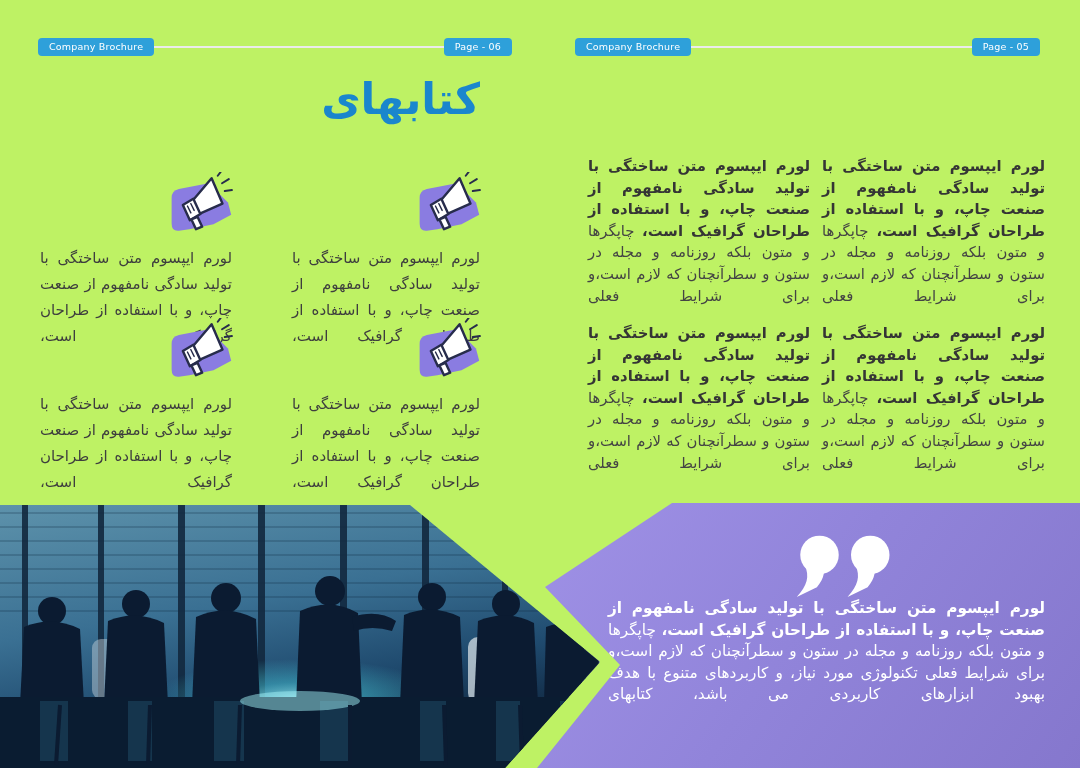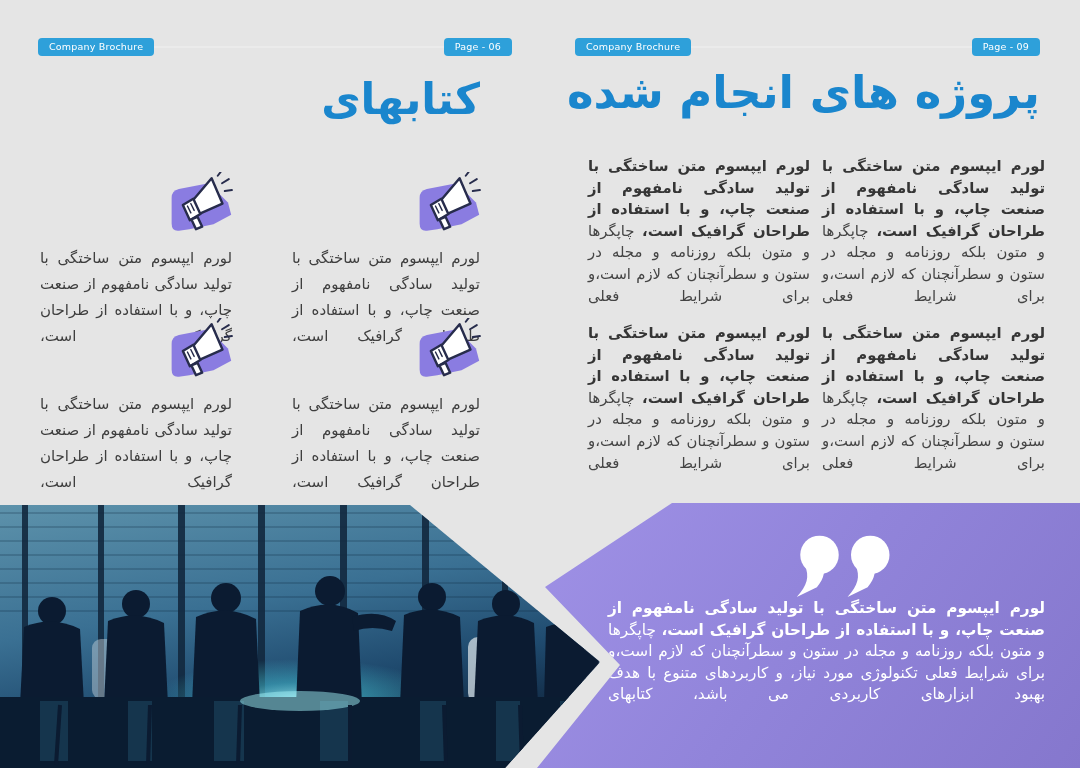--- a/index.html
+++ b/index.html
@@ -1,17 +1,17 @@
 <!DOCTYPE html>
 <html lang="fa"><head>
 <meta charset="utf-8">
 <style>
   html,body{margin:0;padding:0;background:#ffffff;}
   .canvas{
-    position:relative;width:1080px;height:768px;background:#e5e5e5;overflow:hidden;
+    position:relative;width:1080px;height:768px;background:#bef264;overflow:hidden;
     font-family:"DejaVu Sans",sans-serif;
   }
   
   .hdr{position:absolute;display:flex;align-items:center;height:18px;}
   .badge{
     background:#2ea0da;color:#fff;font-size:9.5px;line-height:1;
     padding:4.5px 11px;border-radius:4px;white-space:nowrap;letter-spacing:.2px;
   }
   .hline{flex:1;height:2px;background:#ebebeb;}
   
@@ -80,25 +80,24 @@
 
   <div class="hdr" style="left:38px;top:38px;width:474px;">
     <span class="badge">Company Brochure</span>
     <span class="hline"></span>
     <span class="badge">Page - 06</span>
   </div>
 
   <div class="hdr" style="left:575px;top:38px;width:465px;">
     <span class="badge">Company Brochure</span>
     <span class="hline"></span>
-    <span class="badge">Page - 09</span>
+    <span class="badge">Page - 05</span>
   </div>
 
   <h1 class="page-title title-left" style="margin:0;">کتابهای</h1>
-  <h1 class="page-title title-right" style="margin:0;">پروژه های انجام شده</h1>
 
   <div class="feature" style="left:292px;top:172px;width:188px;">
     <div class="ficon">
         <svg width="78" height="66" viewBox="0 0 96 82">
           <use href="#megaphone"></use>
         </svg>
       </div>
     <div class="feature-text">لورم ایپسوم متن ساختگی با تولید سادگی نامفهوم از صنعت چاپ، و با استفاده از طراحان گرافیک است،</div>
   </div>
   <div class="feature" style="left:40px;top:172px;width:192px;">

